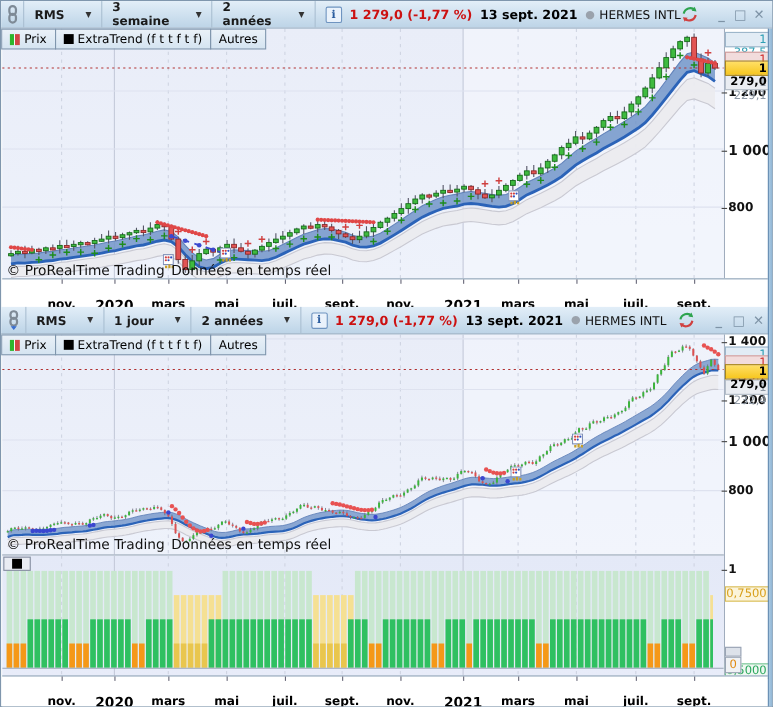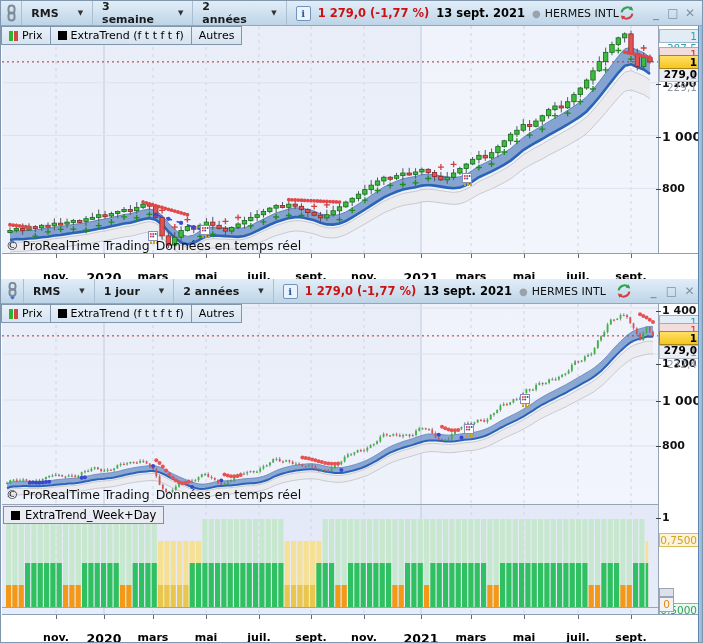--- a/index.html
+++ b/index.html
@@ -1250,21 +1250,20 @@
         <span>Autres</span>
       </div>
   </div>
 
   <div class="copyright" style="top:486px;">
     <span>© ProRealTime Trading</span><span class="rt">Données en temps réel</span>
   </div>
 
   <div class="ind-tab">
     <span class="sq-ic"></span>
-    <span>ExtraTrend_Week+Day</span>
   </div>
 
   <div class="axis-strip" id="axB"></div>
   <div class="ax-plain" style="top:303px;">1 400</div>
   <div class="ax-box ax-teal" style="top:314px;">1 329,7</div>
   <div class="ax-box ax-red" style="top:322px;">1 313,7</div>
   <div class="ax-box ax-yellow" style="top:330px;">1 279,0</div>
   <div class="ax-box ax-gray" style="top:344px;">1 232,4</div>
   <div class="ax-plain" style="top:356px;">1 200</div>
   <div class="ax-plain big" style="top:392px;">1 000</div>

